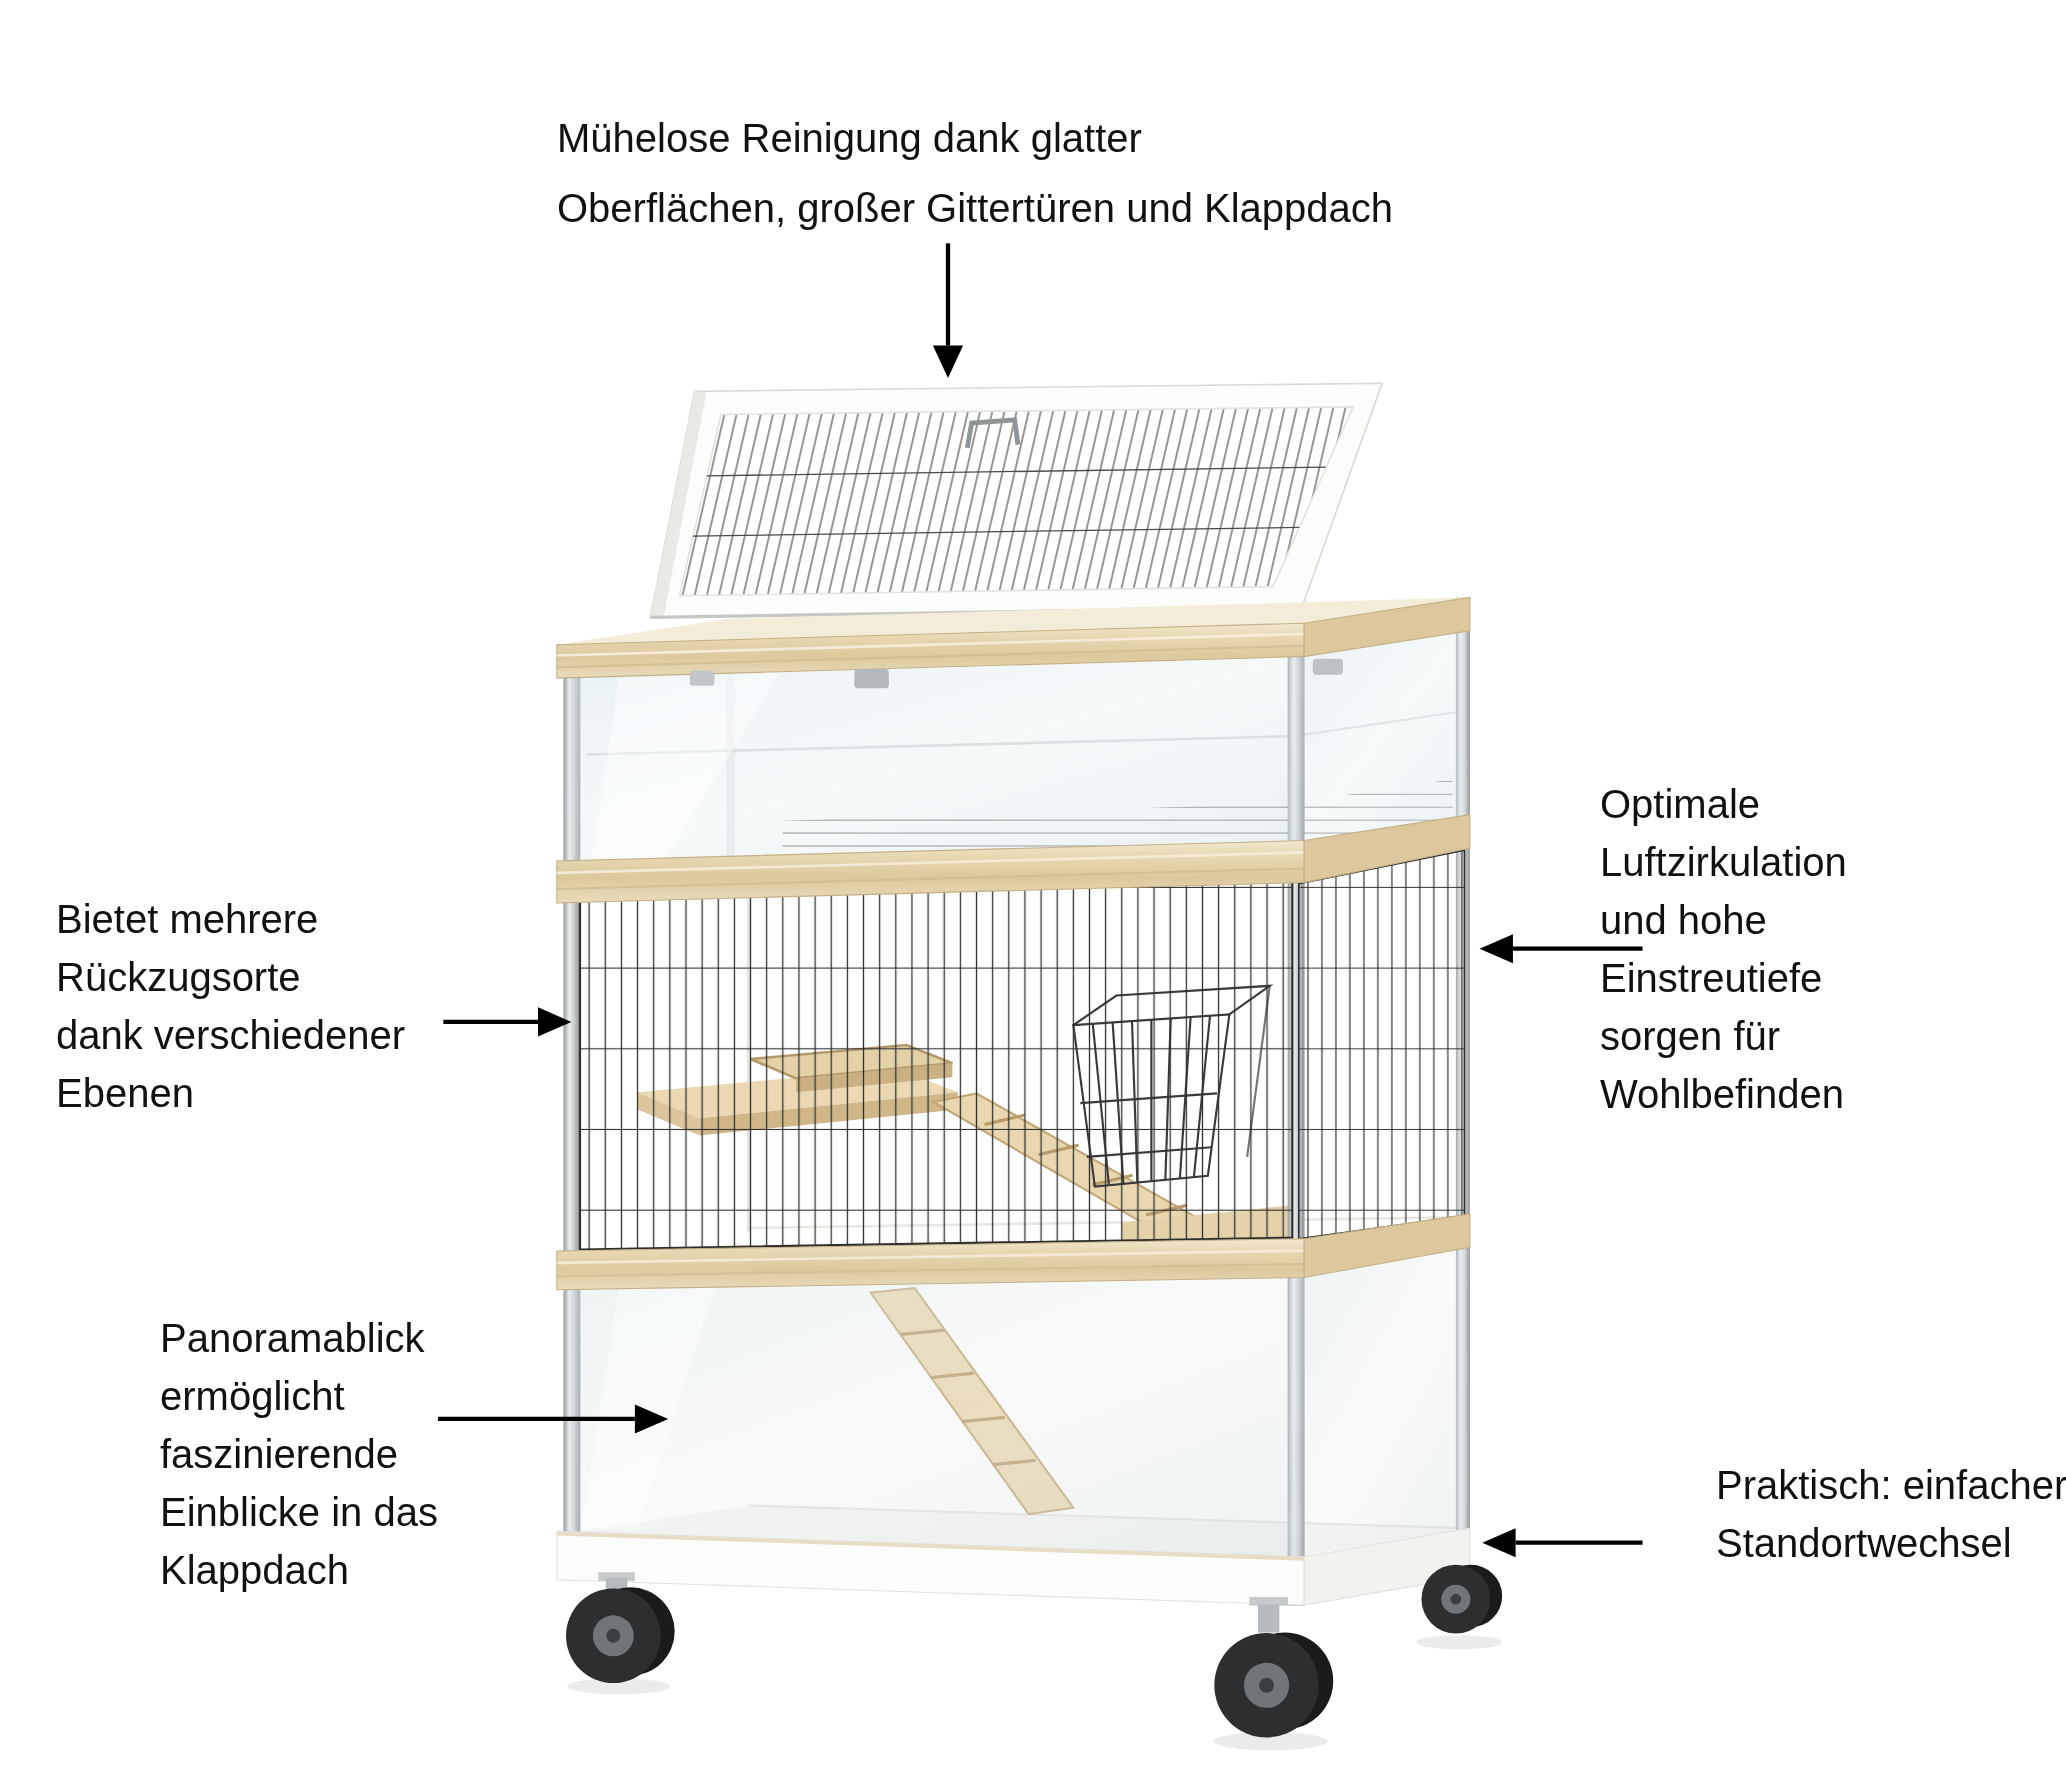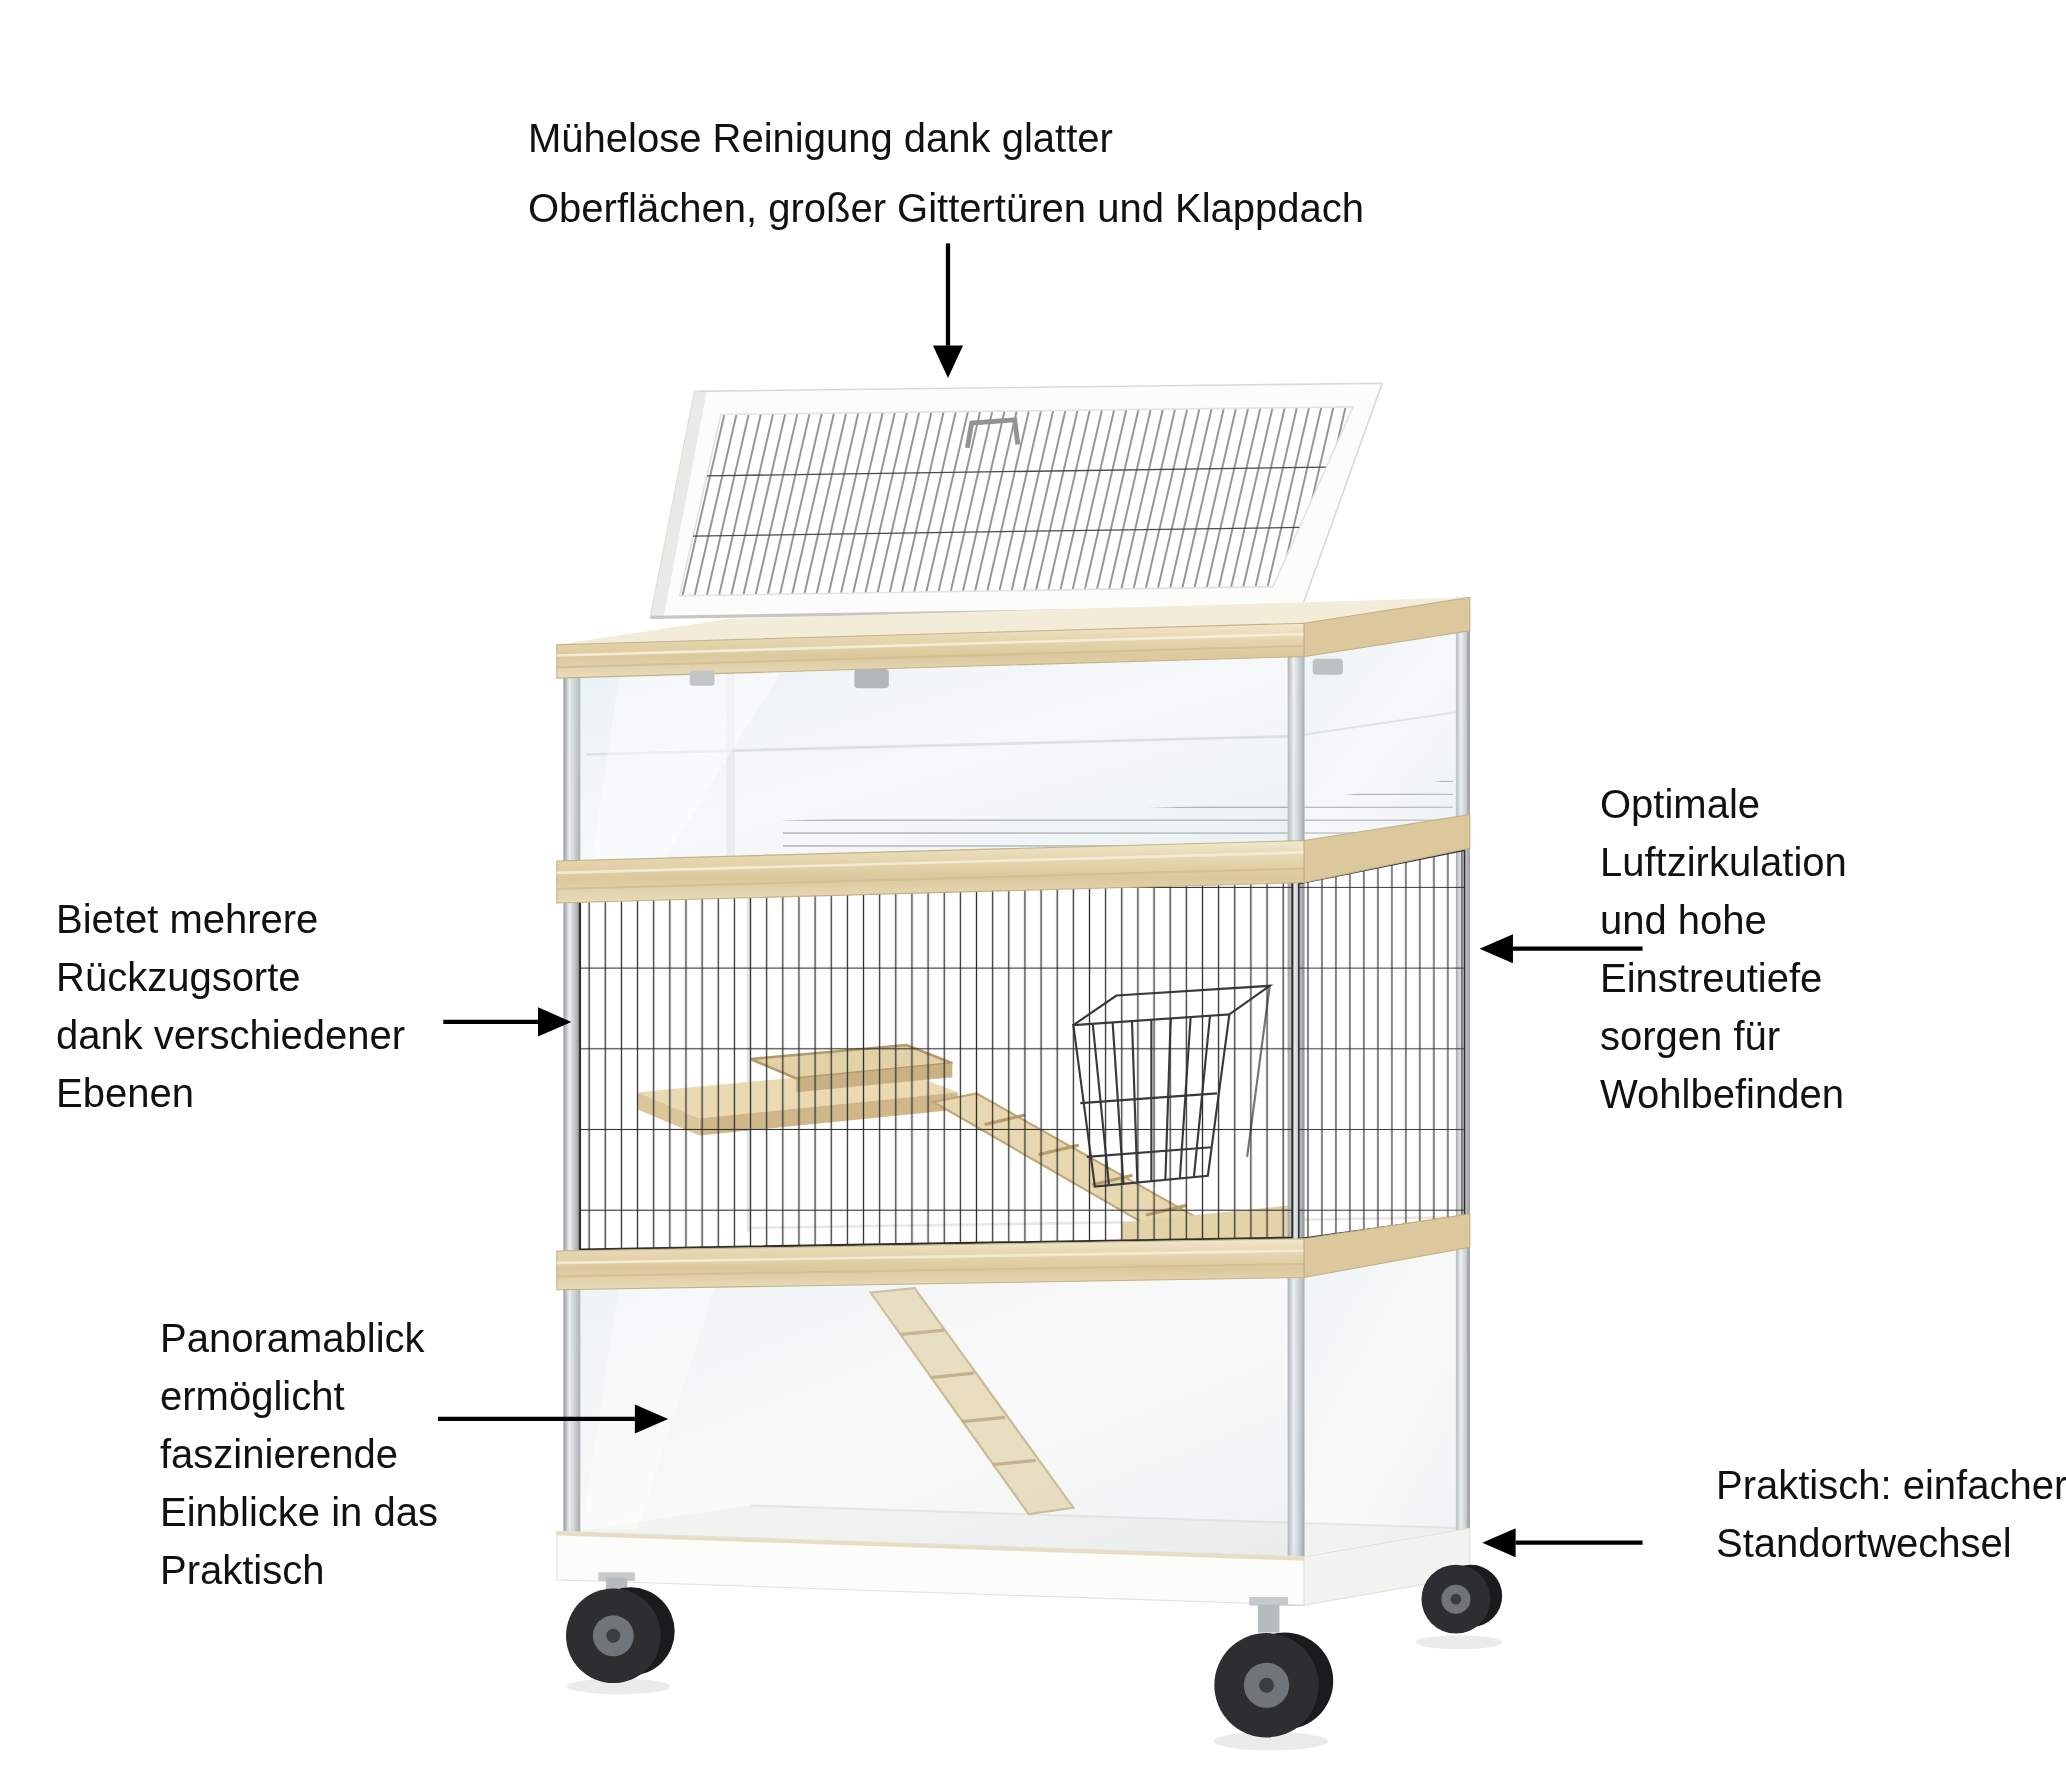--- a/index.html
+++ b/index.html
@@ -12,21 +12,21 @@
     overflow:hidden;
   }
   .cage-svg { position:absolute; left:0; top:0; }
   .ann {
     position:absolute;
     font-size:40px;
     line-height:58px;
     color:var(--text,#111111);
     white-space:nowrap;
   }
-  .ann-cleaning { left:528px; top:103px; line-height:70px; }
+  .ann-cleaning { left:557px; top:103px; line-height:70px; }
   .ann-levels   { left:56px;  top:890px; }
   .ann-airflow  { left:1600px; top:775px; }
   .ann-panorama { left:160px;  top:1309px; }
   .ann-mobility { left:1680px; top:1456px;margin-left:36px; }
   .arrow-shaft { stroke:var(--arrow,#000000); stroke-width:8; fill:none; }
   .arrow-head  { fill:var(--arrow,#000000); }
 </style>
 </head>
 <body>
 
@@ -266,21 +266,21 @@
     <div>Einstreutiefe</div>
     <div>sorgen für</div>
     <div>Wohlbefinden</div>
   </div>
 
   <div class="ann ann-panorama">
     <div>Panoramablick</div>
     <div>ermöglicht</div>
     <div>faszinierende</div>
     <div>Einblicke in das</div>
-    <div>Praktisch</div>
+    <div>Klappdach</div>
   </div>
 
   <div class="ann ann-mobility">
     <div>Praktisch: einfacher</div>
     <div>Standortwechsel</div>
   </div>
 
 </div>
 
 

